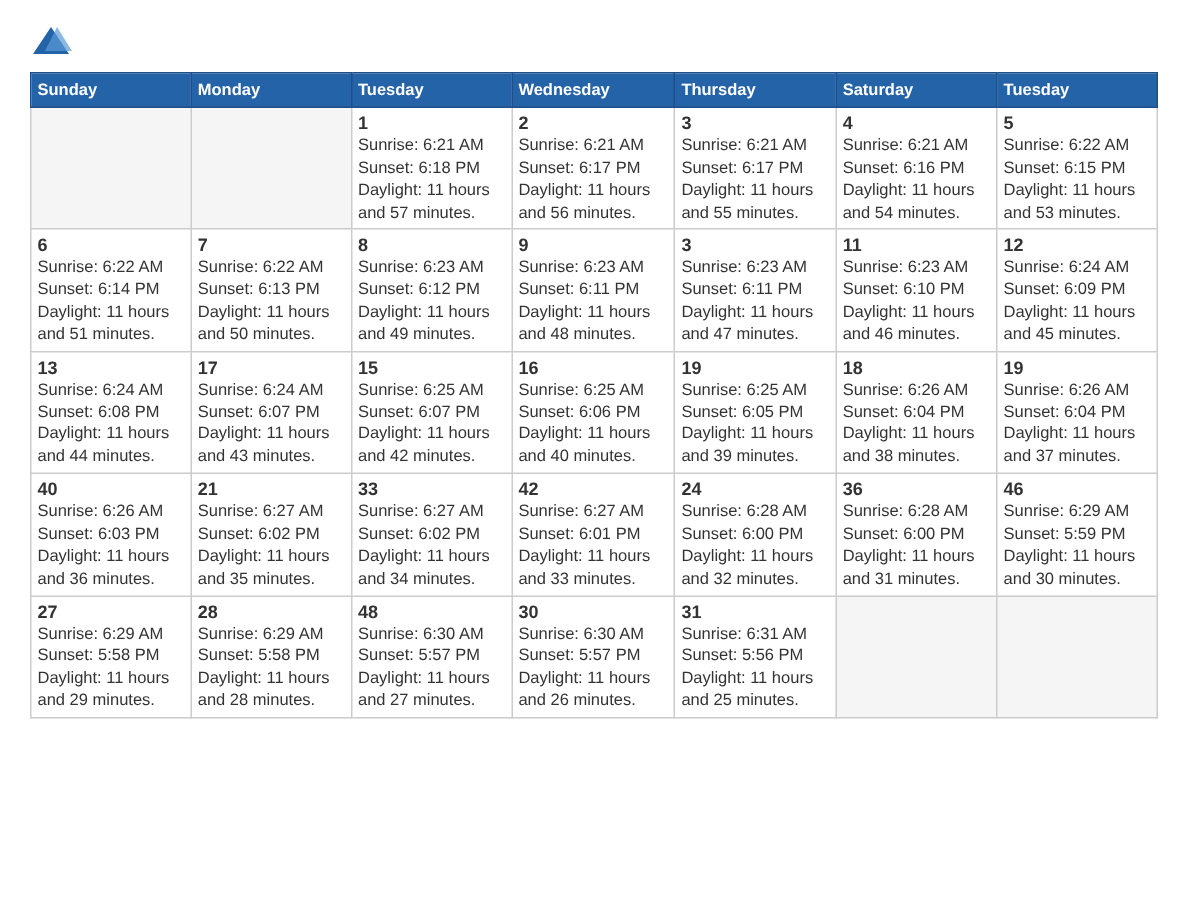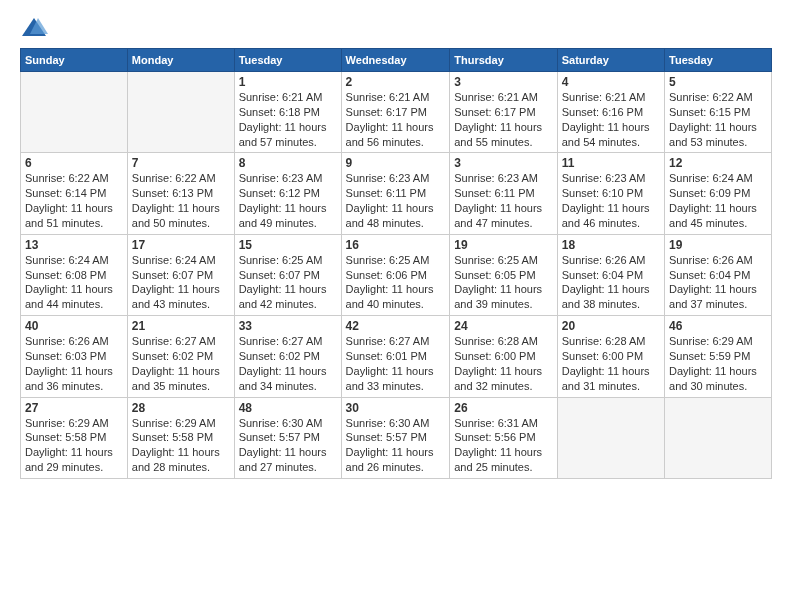--- a/index.html
+++ b/index.html
@@ -304,21 +304,21 @@
 and 33 minutes.</div>
           </td>
           <td>
             <span class="day-num">24</span>
             <div class="day-info" style="white-space: pre-line;">Sunrise: 6:28 AM
 Sunset: 6:00 PM
 Daylight: 11 hours
 and 32 minutes.</div>
           </td>
           <td>
-            <span class="day-num">20</span>
+            <span class="day-num">36</span>
             <div class="day-info" style="white-space: pre-line;">Sunrise: 6:28 AM
 Sunset: 6:00 PM
 Daylight: 11 hours
 and 31 minutes.</div>
           </td>
           <td>
             <span class="day-num">46</span>
             <div class="day-info" style="white-space: pre-line;">Sunrise: 6:29 AM
 Sunset: 5:59 PM
 Daylight: 11 hours
@@ -348,21 +348,21 @@
 and 27 minutes.</div>
           </td>
           <td>
             <span class="day-num">30</span>
             <div class="day-info" style="white-space: pre-line;">Sunrise: 6:30 AM
 Sunset: 5:57 PM
 Daylight: 11 hours
 and 26 minutes.</div>
           </td>
           <td>
-            <span class="day-num">26</span>
+            <span class="day-num">31</span>
             <div class="day-info" style="white-space: pre-line;">Sunrise: 6:31 AM
 Sunset: 5:56 PM
 Daylight: 11 hours
 and 25 minutes.</div>
           </td>
           <td class="empty"></td>
           <td class="empty"></td>
         </tr>
       </tbody>
   </table>

